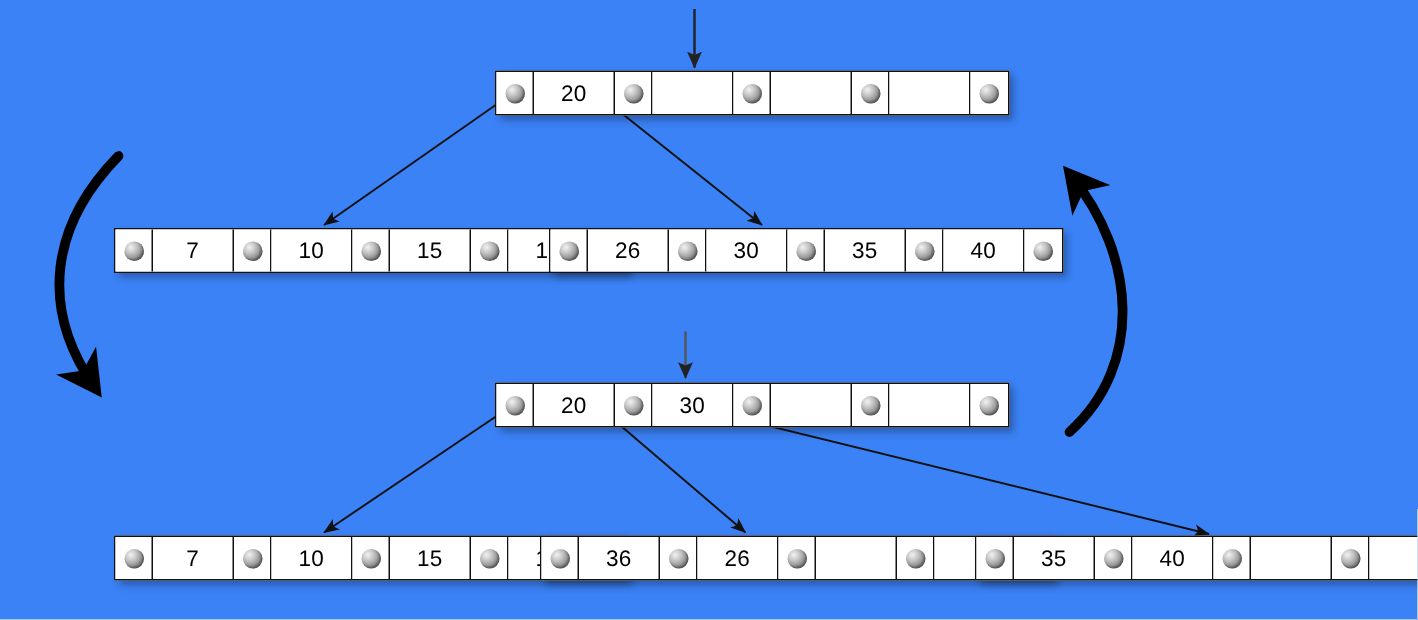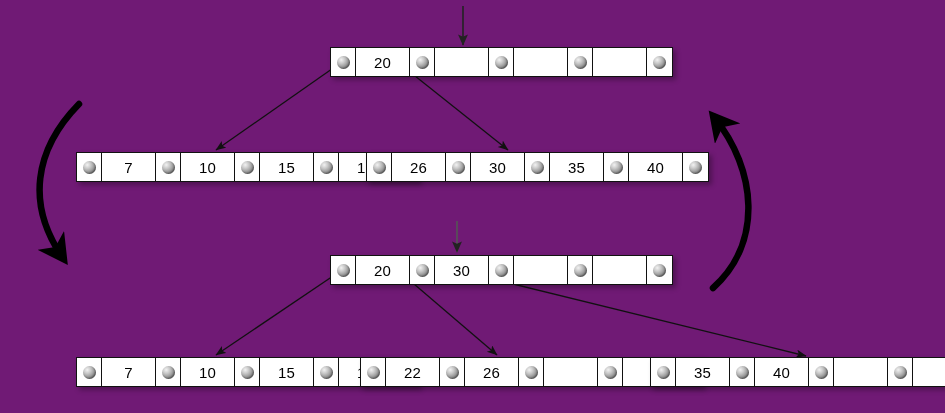--- a/index.html
+++ b/index.html
@@ -4,21 +4,21 @@
 <style>
   html, body {
     margin: 0;
     padding: 0;
     background: #ffffff;
   }
   #canvas {
     position: relative;
     width: 945px;
     height: 413px;
-    background: #701a75;
+    background: #3b82f6;
     overflow: hidden;
     font-family: "Liberation Sans", sans-serif;
   }
   #svg-layer {
     position: absolute;
     left: 0;
     top: 0;
     width: 945px;
     height: 413px;
     pointer-events: none;
@@ -208,21 +208,21 @@
       <div class="cell key">18</div>
       <div class="cell ptr">
         <span class="dot"></span>
       </div>
     </div>
 
   <div class="btree-node" style="left:360px; top:357px;">
       <div class="cell ptr">
         <span class="dot"></span>
       </div>
-      <div class="cell key">22</div>
+      <div class="cell key">36</div>
       <div class="cell ptr">
         <span class="dot"></span>
       </div>
       <div class="cell key">26</div>
       <div class="cell ptr">
         <span class="dot"></span>
       </div>
       <div class="cell key"></div>
       <div class="cell ptr">
         <span class="dot"></span>

